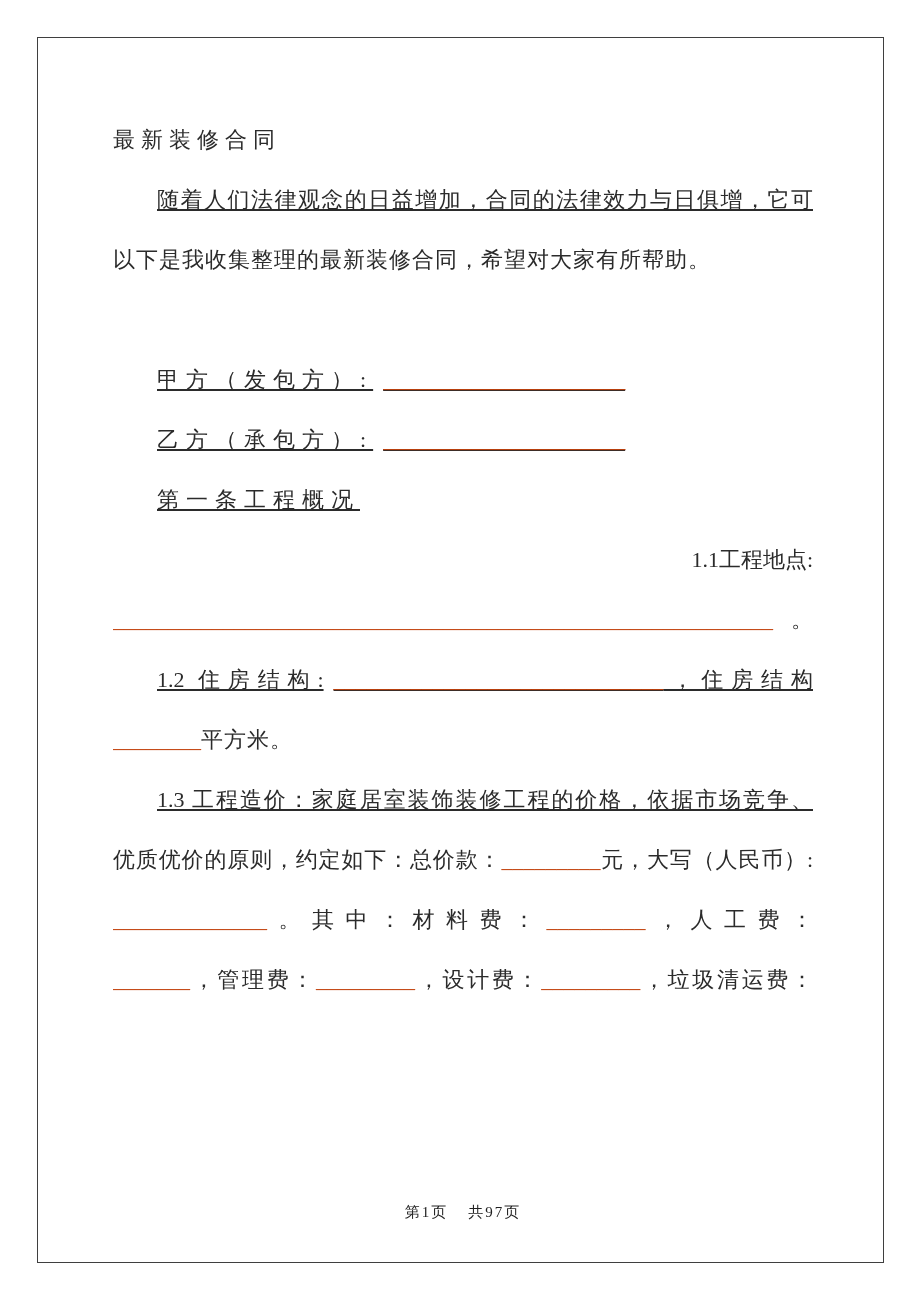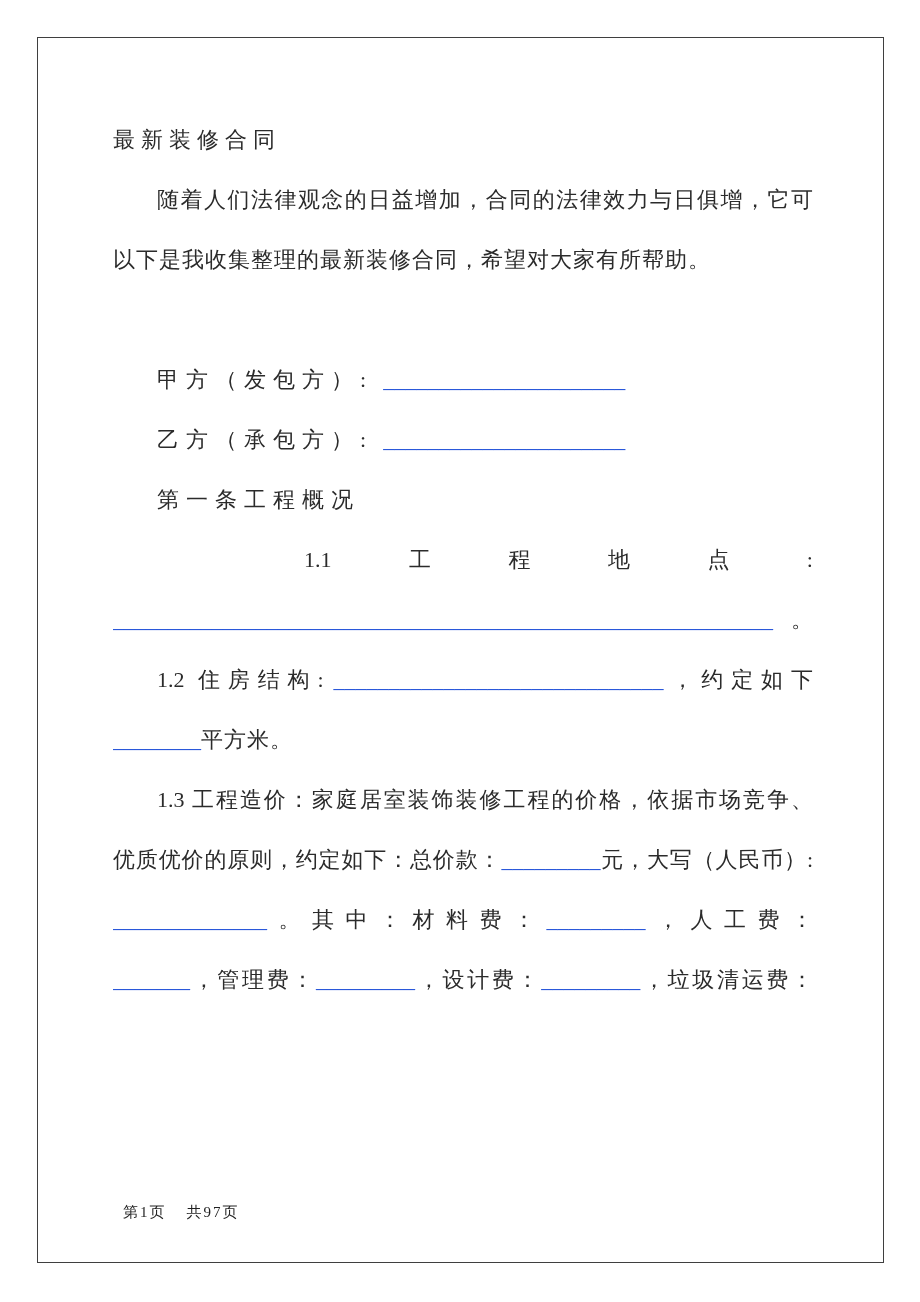--- a/index.html
+++ b/index.html
@@ -34,43 +34,44 @@
     height: 60px;
     line-height: 60px;
     overflow: hidden;
     white-space: nowrap;
   }
   .jlast {
     text-align: justify;
     text-align-last: justify;
     white-space: normal;
   }
-  .indent { text-indent: 2em; }
+  .indent { text-indent: 2em; text-decoration: underline; }
   .ls6 { letter-spacing: 6px; }
   .ls7 { letter-spacing: 7px; }
   .ls1 { letter-spacing: 1px; }
   .blank {
     letter-spacing: 0;
-    color: #1d4ed8;
+    color: #c2410c;
   }
   .gap-l { margin-left: 10px; }
   .flexline {
     display: flex;
-    justify-content: space-between;
+    justify-content: flex-end;
     padding-left: 191px;
     height: 60px;
     line-height: 60px;
   }
   .footer {
     position: absolute;
     left: 113px;
     top: 1190px;
     width: 700px;
     height: 44px;
     line-height: 44px;
+    text-align: center;
     font-size: 15px;
     color: #1f1f1f;
   }
   .footer .seg { margin: 0 10px; letter-spacing: 2px; }
 </style>
 </head>
 <body>
 
 <div class="screen">
   <div class="page-border"></div>
@@ -102,21 +103,21 @@
       <span>地</span>
       <span>点</span>
       <span>:</span>
     </div>
 
     <div class="line jlast">
       <span class="blank">____________________________________________________________</span><span>。</span>
     </div>
 
     <div class="line jlast indent">
-      <span>1.2 住房结构:</span><span class="blank gap-l">______________________________</span><span>，约定如下</span>
+      <span>1.2 住房结构:</span><span class="blank gap-l">______________________________</span><span>，住房结构</span>
     </div>
 
     <div class="line ls1">
       <span class="blank">________</span><span>平方米。</span>
     </div>
 
     <div class="line jlast indent">1.3 工程造价：家庭居室装饰装修工程的价格，依据市场竞争、</div>
 
     <div class="line jlast">
       <span>优质优价的原则，约定如下：总价款：</span><span class="blank">_________</span><span>元，大写（人民币）:</span>

